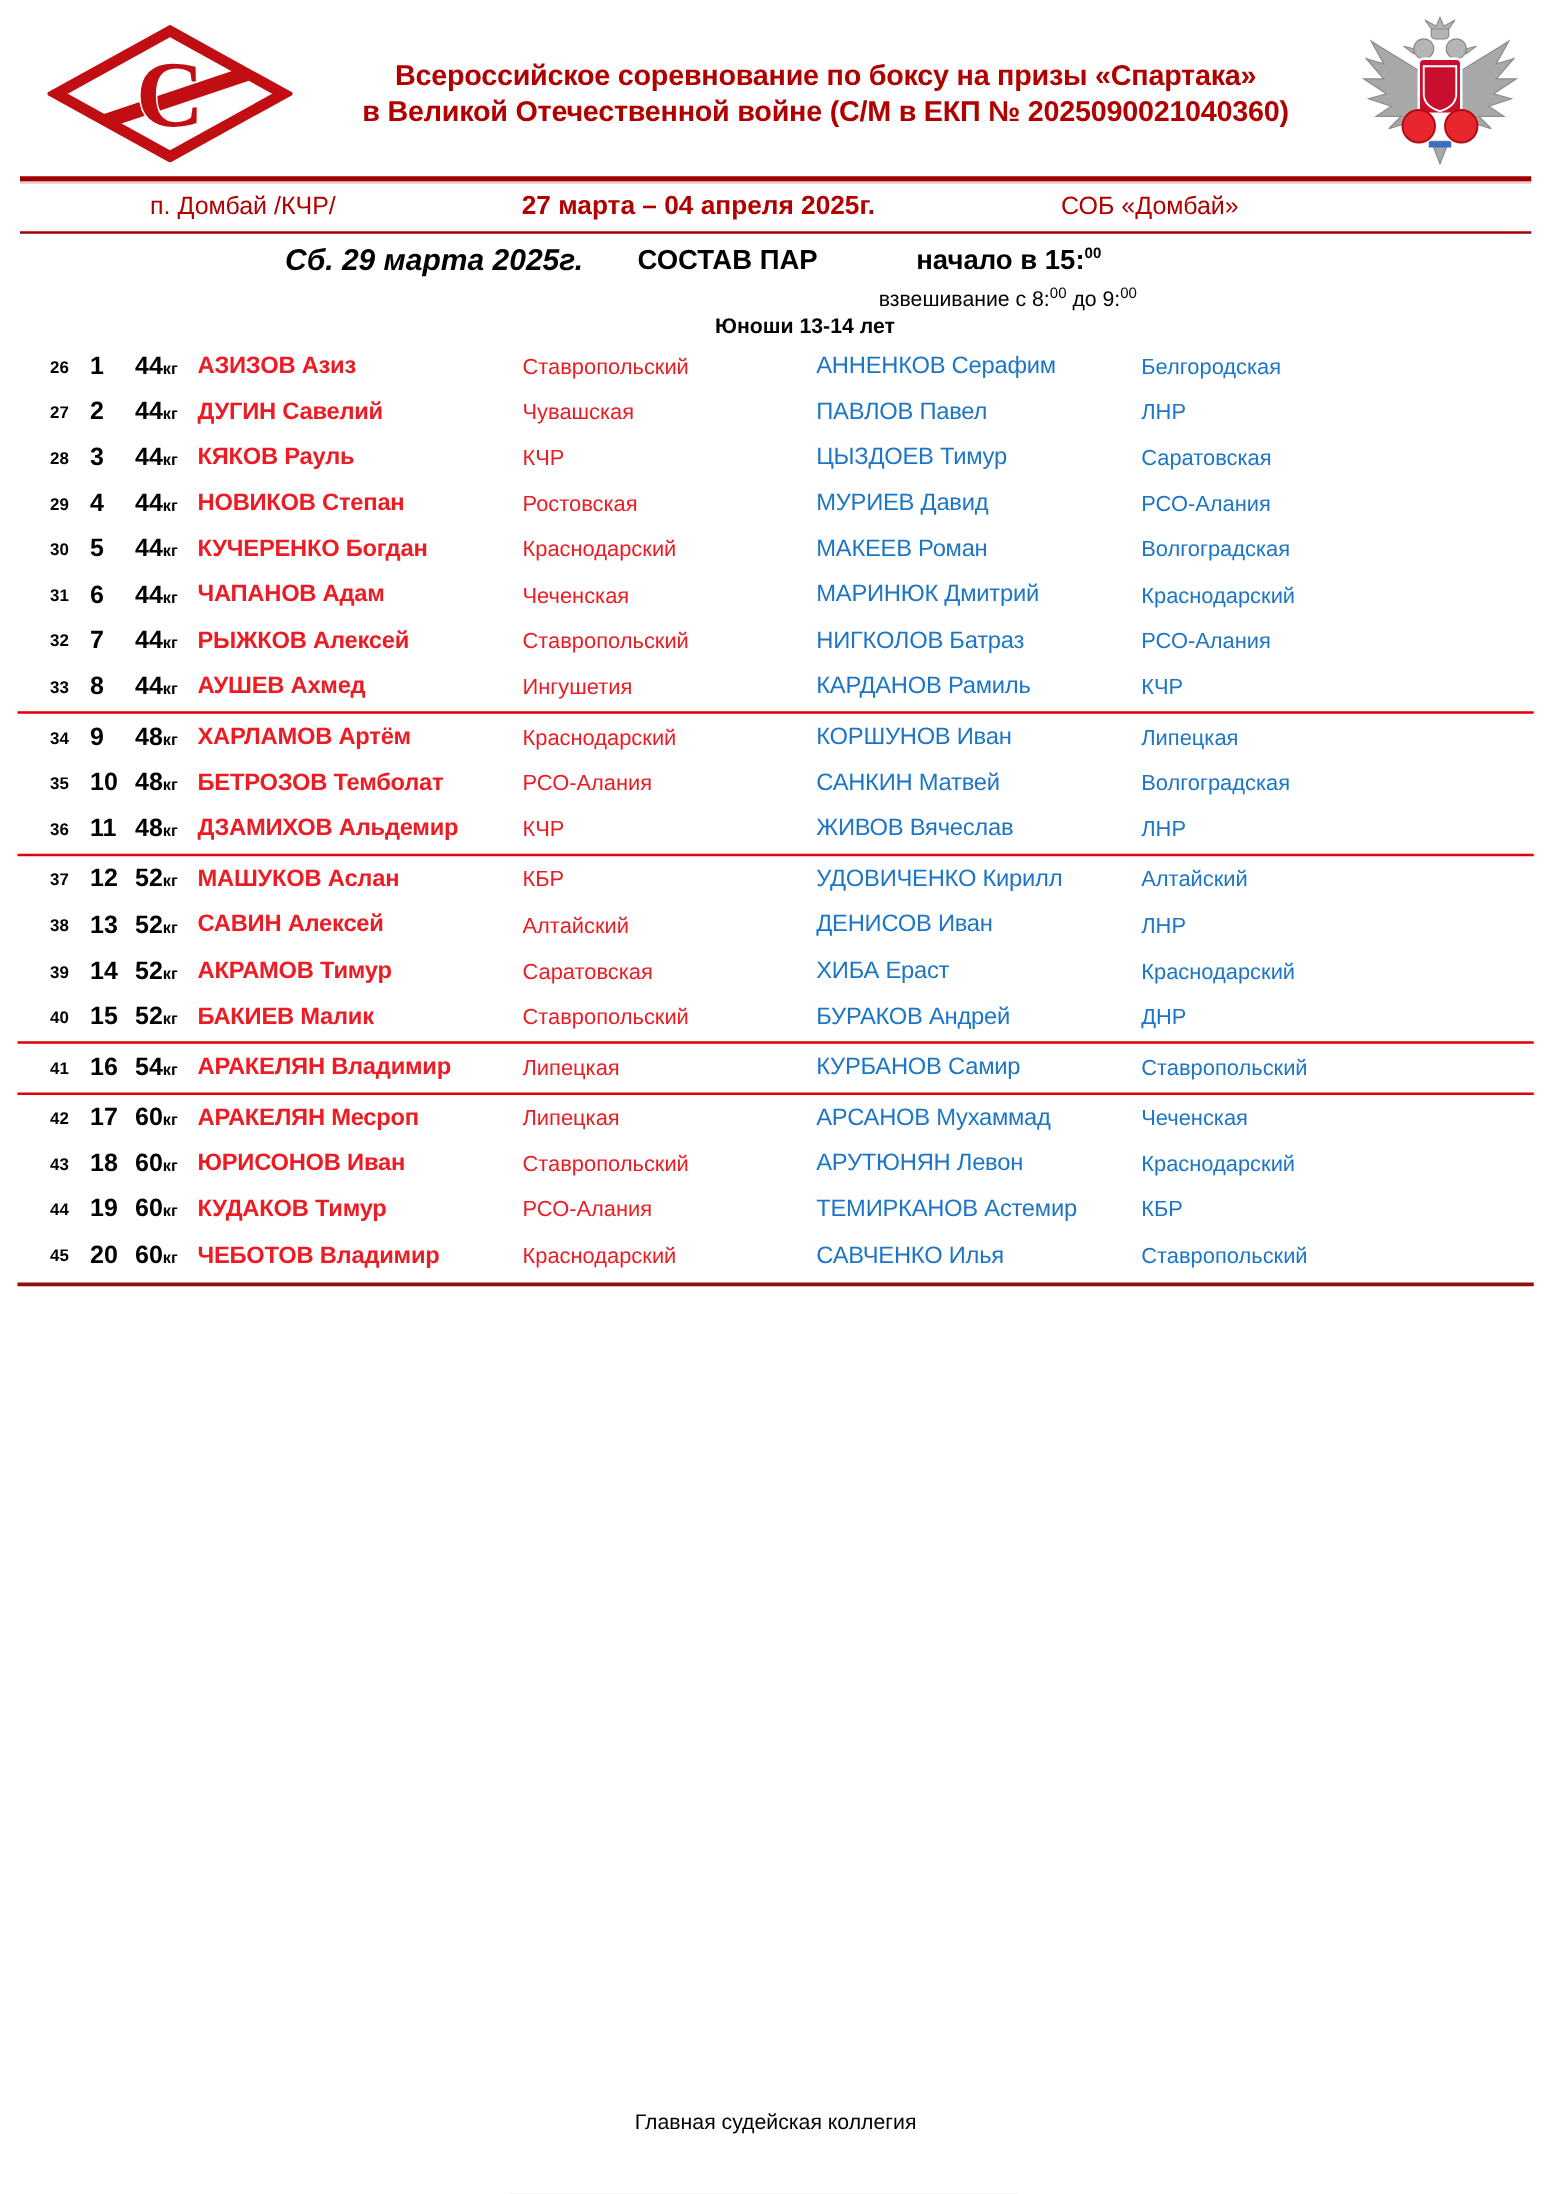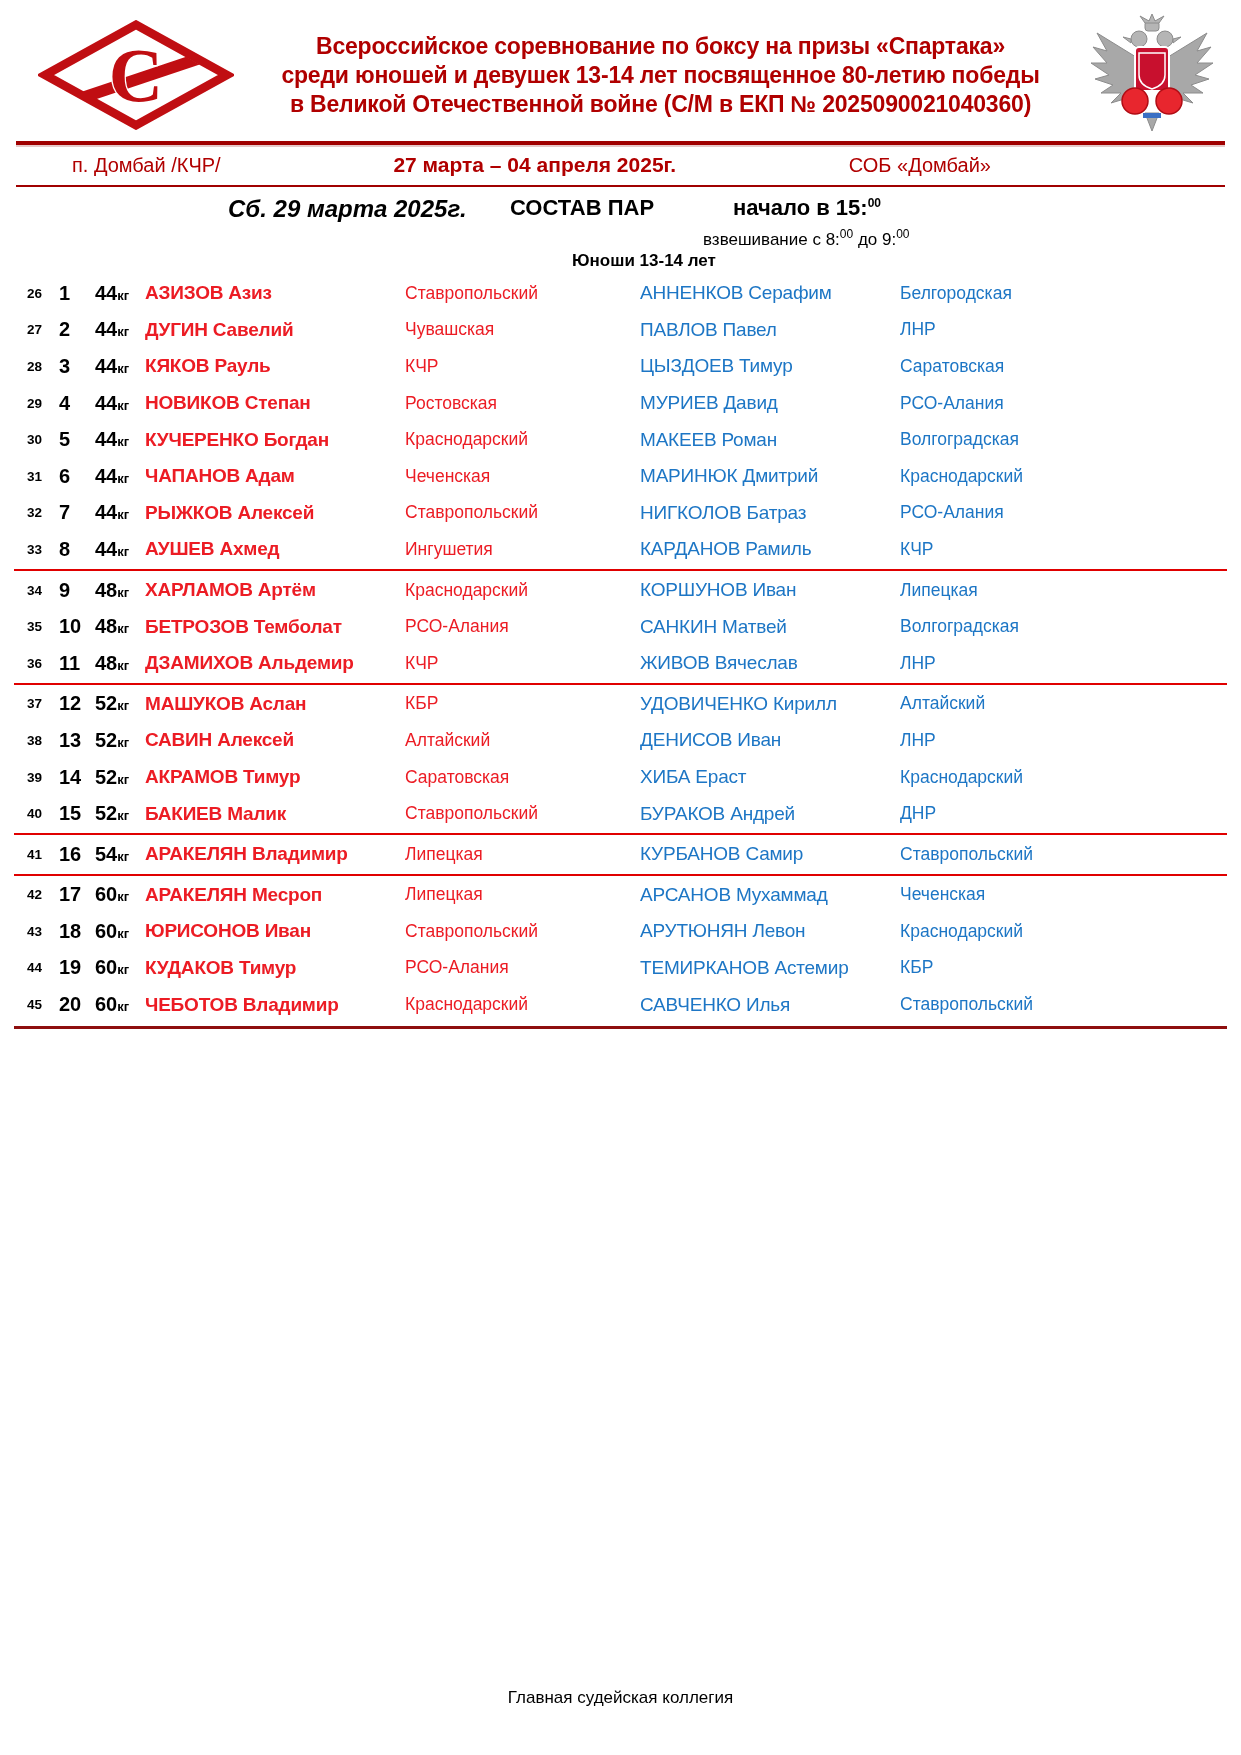--- a/index.html
+++ b/index.html
@@ -14,40 +14,40 @@
             height:140px; padding:10px 24px 0 38px; }
   .logo-spartak { width:196px; height:110px; flex:none; }
   .title-block { flex:1; text-align:center; color:var(--hdr,#b00000);
                  font-weight:bold; font-size:23px; line-height:29px; letter-spacing:-0.2px; }
   .logo-eagle { width:130px; height:124px; flex:none; }
 
   .rule-thick { height:4px; background:var(--rule,#a00000); margin:1px 16px 0 16px;
                 box-shadow:0 2px 0 #e6c9c9; }
 
   .info-row { display:flex; justify-content:space-between; align-items:center;
-              box-sizing:border-box; height:40px; padding-left:72px; padding-right:250px;
+              box-sizing:border-box; height:40px; padding-left:120px; padding-right:250px;
               color:var(--hdr,#b00000); font-size:20px; }
   .info-dates { font-weight:bold; font-size:21px; }
 
   .rule-thin { height:2px; background:var(--rule,#a00000); margin:0 16px; }
 
   
   .meta { position:relative; height:88px; }
   .meta-day   { position:absolute; left:228px; top:8px;  font-size:24px; font-weight:bold;font-style:italic; }
   .meta-title { position:absolute; left:510px; top:8px;  font-size:22px; font-weight:bold; }
   .meta-start { position:absolute; left:733px; top:8px;  font-size:22px; font-weight:bold; }
   .meta-start sup, .meta-weigh sup { font-size:12px; }
   .meta-weigh { position:absolute; left:703px; top:40px; font-size:17px; }
   .section-title { position:absolute; left:0; right:0; top:64px; text-align:center;
                    font-size:17px; font-weight:bold;padding-left:47px; }
 
   
   .bouts { margin-top:0; }
   .bout-row { display:grid; grid-template-columns:32px 36px 50px 260px 235px 260px auto;
-              align-items:center; height:36.6px; padding-left:27px; }
+              align-items:center; height:36.6px; padding-left:40px; }
   .c-id     { font-size:13.5px; font-weight:bold; }
   .c-bout   { font-size:20px; font-weight:bold; }
   .c-weight { font-size:20px; font-weight:bold; }
   .c-weight .unit { font-size:13px; }
   .c-rname  { color:var(--red,#ec1c24);  font-size:19px; font-weight:bold; letter-spacing:-0.2px; }
   .c-rreg   { color:var(--red,#ec1c24);  font-size:17.5px; }
   .c-bname  { color:var(--blue,#1d76c5); font-size:19px; font-weight:normal; letter-spacing:-0.2px; }
   .c-breg   { color:var(--blue,#1d76c5); font-size:17.5px; }
 
   .divider { height:2px; background:var(--div,#e00000); margin:1px 14px; }
@@ -62,21 +62,20 @@
 
   <div class="header">
     <svg class="logo-spartak" viewBox="0 0 200 114" xmlns="http://www.w3.org/2000/svg">
       <polygon points="100,5 194,57 100,109 6,57" fill="#ffffff" stroke="#c00e12" stroke-width="9"></polygon>
       <polygon points="36,77 152,38 166,46 50,85" fill="#c00e12"></polygon>
       <text x="100" y="84" text-anchor="middle" font-family="Liberation Serif, serif" font-weight="bold" font-size="78" fill="#c00e12" stroke="#ffffff" stroke-width="2.5" paint-order="stroke">С</text>
     </svg>
 
     <div class="title-block">
       <div>Всероссийское соревнование по боксу на призы «Спартака»</div>
-      <div>среди юношей и девушек 13-14 лет посвященное 80-летию победы</div>
       <div>в Великой Отечественной войне (С/М в ЕКП № 2025090021040360)</div>
     </div>
 
     <svg class="logo-eagle" viewBox="0 0 130 124" xmlns="http://www.w3.org/2000/svg">
 
       <g fill="#a8a8a8" stroke="#8c8c8c" stroke-width="1">
         <path d="M62 52 L10 20 L20 38 L6 34 L20 50 L4 50 L22 62 L8 66 L26 72 L14 80 L34 80 L24 90 L44 84 L38 96 L56 84 Z"></path>
         <path d="M68 52 L120 20 L110 38 L124 34 L110 50 L126 50 L108 62 L122 66 L104 72 L116 80 L96 80 L106 90 L86 84 L92 96 L74 84 Z"></path>
       </g>
 

